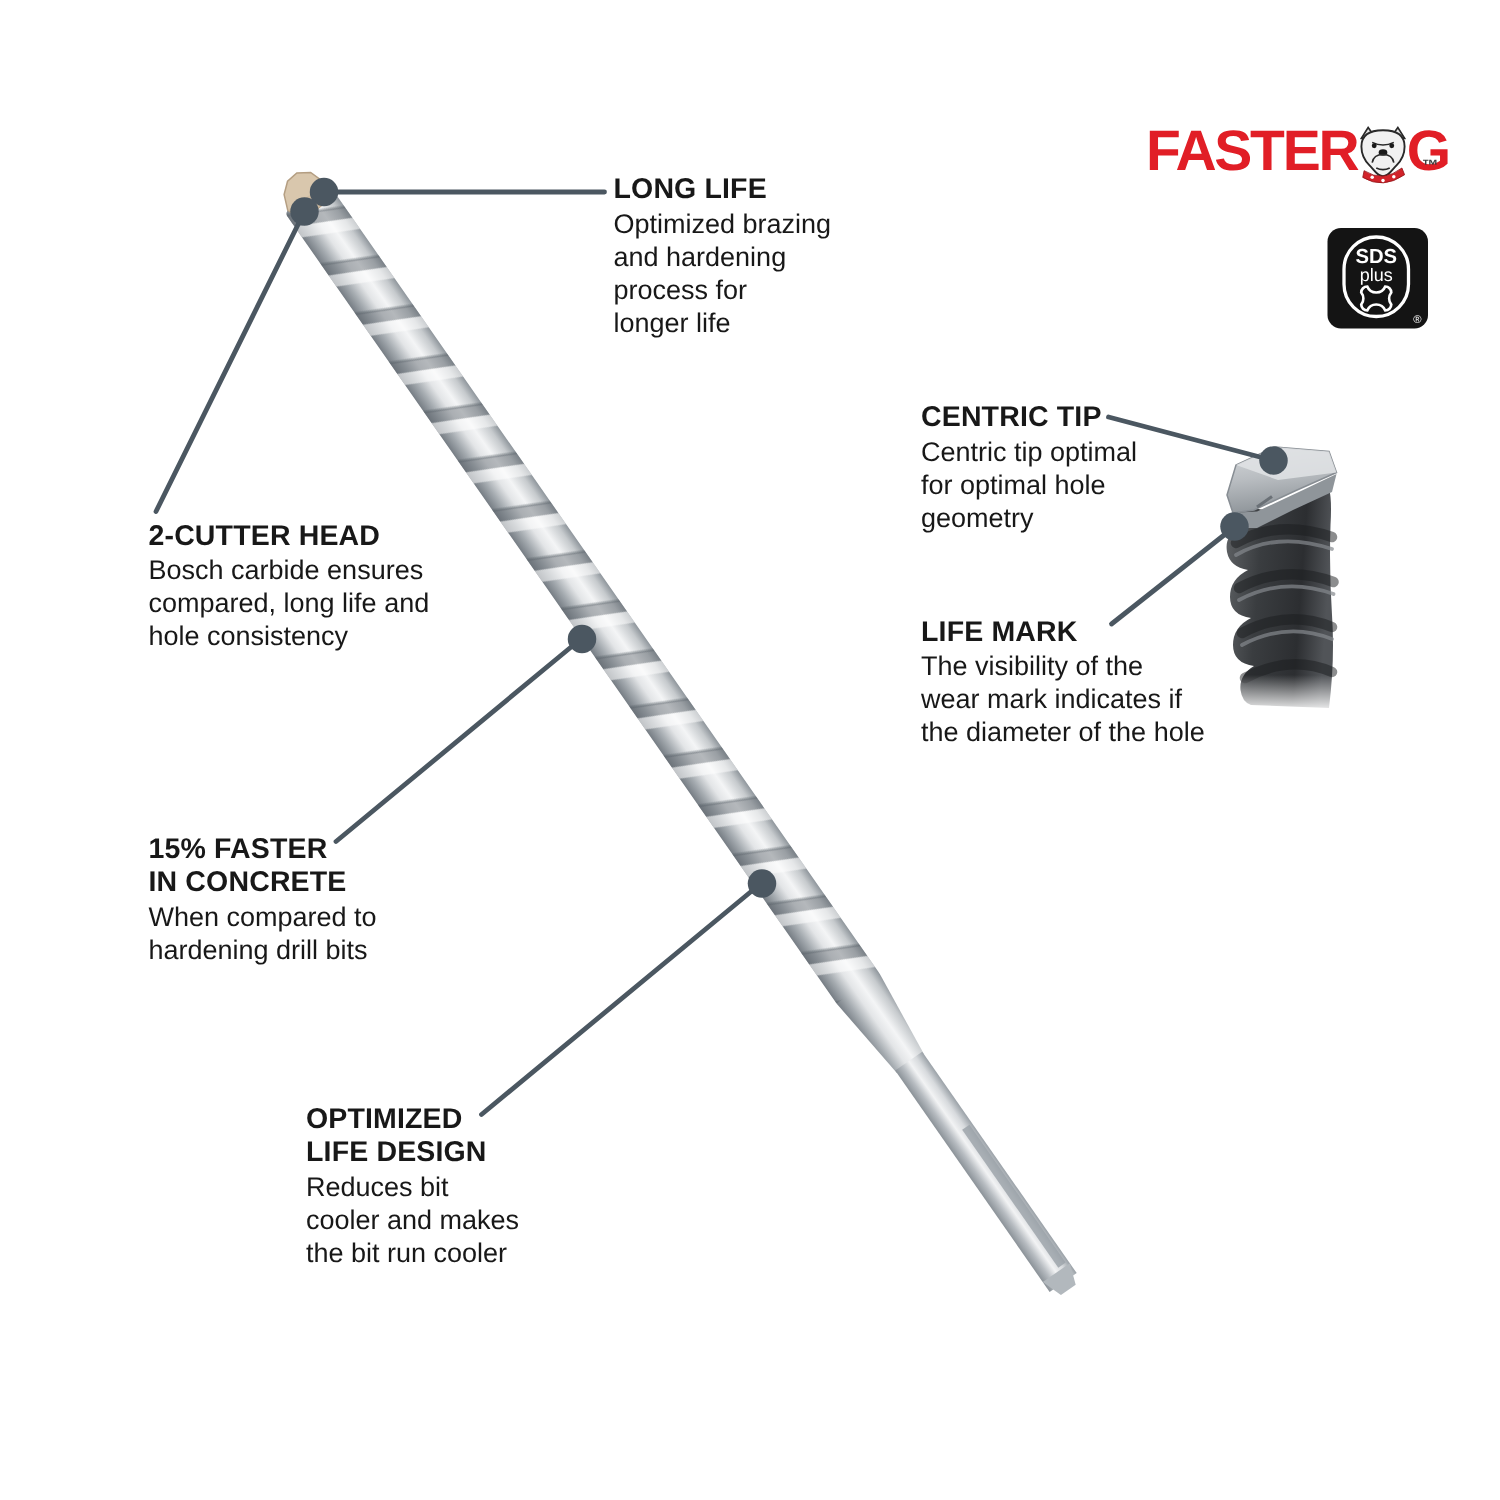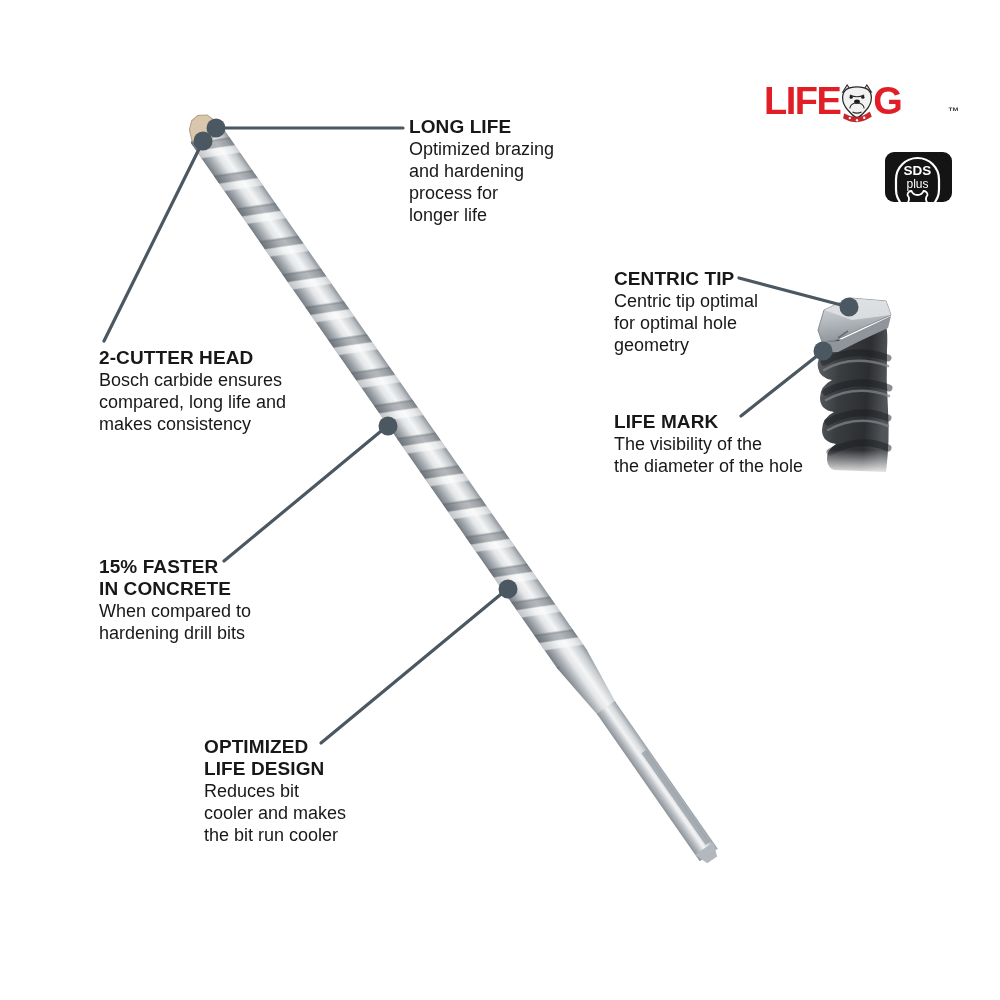--- a/index.html
+++ b/index.html
@@ -16,21 +16,21 @@
     position:absolute;left:764px;top:86px;height:40px;display:flex;
     align-items:flex-start;font-weight:bold;font-size:38px;line-height:31px;
     letter-spacing:-1.5px;
   }
   .logo .dogwrap{width:36px;height:44px;margin:-5px -2px 0 -1px;}
   .logo-tm{
     position:absolute;left:948px;top:105px;font-size:11px;font-weight:bold;
     color:#3c3c3c;letter-spacing:0;
   }
   .badge{
-    position:absolute;left:885px;top:152px;width:67px;height:50px;
+    position:absolute;left:885px;top:152px;width:67px;height:67px;
     border-radius:9px;
   }
 </style>
 </head>
 <body>
 
 <div class="stage">
 
   <svg class="overlay" viewBox="0 0 1000 1000">
     <defs>
@@ -121,21 +121,21 @@
       <circle cx="216" cy="128" r="9.5"></circle>
       <circle cx="203" cy="141" r="9.5"></circle>
       <circle cx="849" cy="307" r="9.5"></circle>
       <circle cx="823" cy="351" r="9.5"></circle>
       <circle cx="388" cy="426" r="9.5"></circle>
       <circle cx="508" cy="589" r="9.5"></circle>
     </g>
   </svg>
 
   <div class="logo" style="color:#e11e26">
-    <span>LIFE</span>
+    <span>FASTER</span>
     <span class="dogwrap">
       <svg viewBox="0 0 40 44" width="36" height="44">
         <polygon points="4,10 9,2 14,9" fill="#e5e5e5" stroke="#2a2a2a" stroke-width="1.2"></polygon>
         <polygon points="26,9 31,2 36,10" fill="#e5e5e5" stroke="#2a2a2a" stroke-width="1.2"></polygon>
         <path d="M4,16 C4,6 12,4 20,4 C28,4 36,6 36,16 C36,22 34,26 30,30 C26,34 24,38 20,38 C16,38 14,34 10,30 C6,26 4,22 4,16 Z" fill="#f1f1f1" stroke="#2a2a2a" stroke-width="1.4"></path>
         <path d="M12,13 Q20,17 28,13" stroke="#2a2a2a" stroke-width="1.2" fill="none"></path>
         <circle cx="13.5" cy="15.5" r="1.8" fill="#1a1a1a"></circle>
         <circle cx="26.5" cy="15.5" r="1.8" fill="#1a1a1a"></circle>
         <ellipse cx="20" cy="20.5" rx="3.2" ry="2.4" fill="#1a1a1a"></ellipse>
         <path d="M20,22 Q13,22 12,28" stroke="#2a2a2a" stroke-width="1.2" fill="none"></path>
@@ -170,33 +170,34 @@
     <div class="c-line">Optimized brazing</div>
     <div class="c-line">and hardening</div>
     <div class="c-line">process for</div>
     <div class="c-line">longer life</div>
   </div>
 
   <div class="callout" style="left:99px;top:347px">
     <div class="c-title">2-CUTTER HEAD</div>
     <div class="c-line">Bosch carbide ensures</div>
     <div class="c-line">compared, long life and</div>
-    <div class="c-line">makes consistency</div>
+    <div class="c-line">hole consistency</div>
   </div>
 
   <div class="callout" style="left:614px;top:268px">
     <div class="c-title">CENTRIC TIP</div>
     <div class="c-line">Centric tip optimal</div>
     <div class="c-line">for optimal hole</div>
     <div class="c-line">geometry</div>
   </div>
 
   <div class="callout" style="left:614px;top:411px">
     <div class="c-title">LIFE MARK</div>
     <div class="c-line">The visibility of the</div>
+    <div class="c-line">wear mark indicates if</div>
     <div class="c-line">the diameter of the hole</div>
   </div>
 
   <div class="callout" style="left:99px;top:556px">
     <div class="c-title">15% FASTER</div>
     <div class="c-title">IN CONCRETE</div>
     <div class="c-line">When compared to</div>
     <div class="c-line">hardening drill bits</div>
   </div>
 

